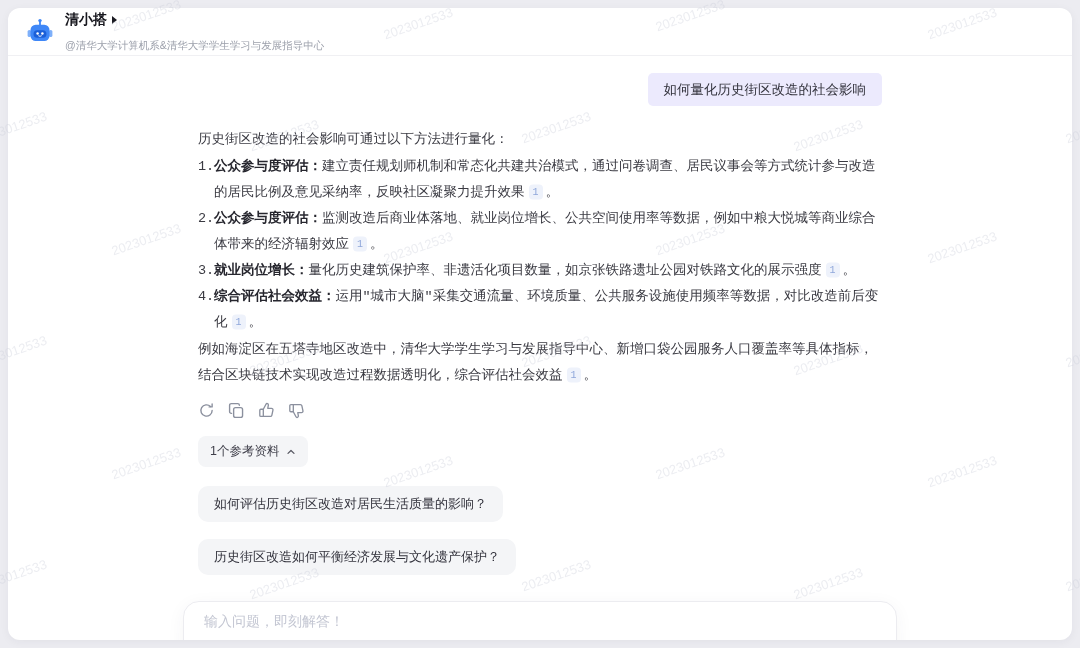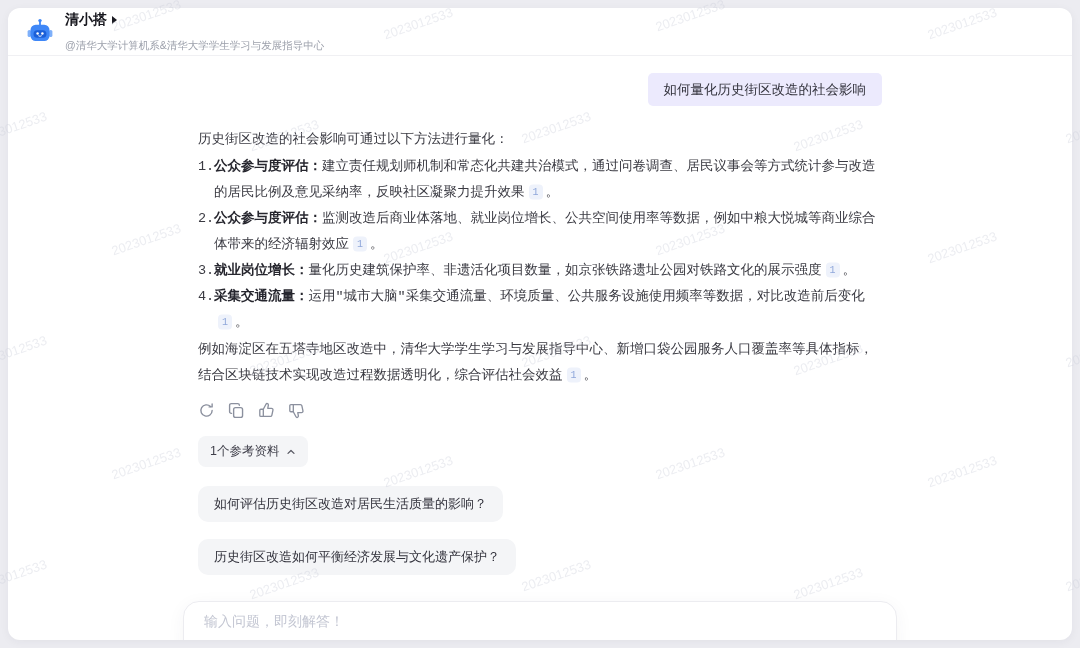--- a/index.html
+++ b/index.html
@@ -97,21 +97,21 @@
         <div class="ans-item">
           <span class="ans-num">1.</span><span class="ans-label">公众参与度评估：</span><span>建立责任规划师机制和常态化共建共治模式，通过问卷调查、居民议事会等方式统计参与改造的居民比例及意见采纳率，反映社区凝聚力提升效果</span><span class="cite">1</span><span>。</span>
         </div>
         <div class="ans-item">
           <span class="ans-num">2.</span><span class="ans-label">公众参与度评估：</span><span>监测改造后商业体落地、就业岗位增长、公共空间使用率等数据，例如中粮大悦城等商业综合体带来的经济辐射效应</span><span class="cite">1</span><span>。</span>
         </div>
         <div class="ans-item">
           <span class="ans-num">3.</span><span class="ans-label">就业岗位增长：</span><span>量化历史建筑保护率、非遗活化项目数量，如京张铁路遗址公园对铁路文化的展示强度</span><span class="cite">1</span><span>。</span>
         </div>
         <div class="ans-item">
-          <span class="ans-num">4.</span><span class="ans-label">采集交通流量：</span><span>运用"城市大脑"采集交通流量、环境质量、公共服务设施使用频率等数据，对比改造前后变化</span><span class="cite">1</span><span>。</span>
+          <span class="ans-num">4.</span><span class="ans-label">综合评估社会效益：</span><span>运用"城市大脑"采集交通流量、环境质量、公共服务设施使用频率等数据，对比改造前后变化</span><span class="cite">1</span><span>。</span>
         </div>
 
         <div class="ans-outro">
           <span>例如海淀区在五塔寺地区改造中，清华大学学生学习与发展指导中心、新增口袋公园服务人口覆盖率等具体指标，结合区块链技术实现改造过程数据透明化，综合评估社会效益</span><span class="cite">1</span><span>。</span>
         </div>
       </div>
 
       <div class="actions">
         <svg width="17" height="17" viewBox="0 0 16 16">
           <path d="M13.3 8a5.3 5.3 0 1 1-1.55-3.75" fill="none" stroke="#8b909e" stroke-width="1.3" stroke-linecap="round"></path>

